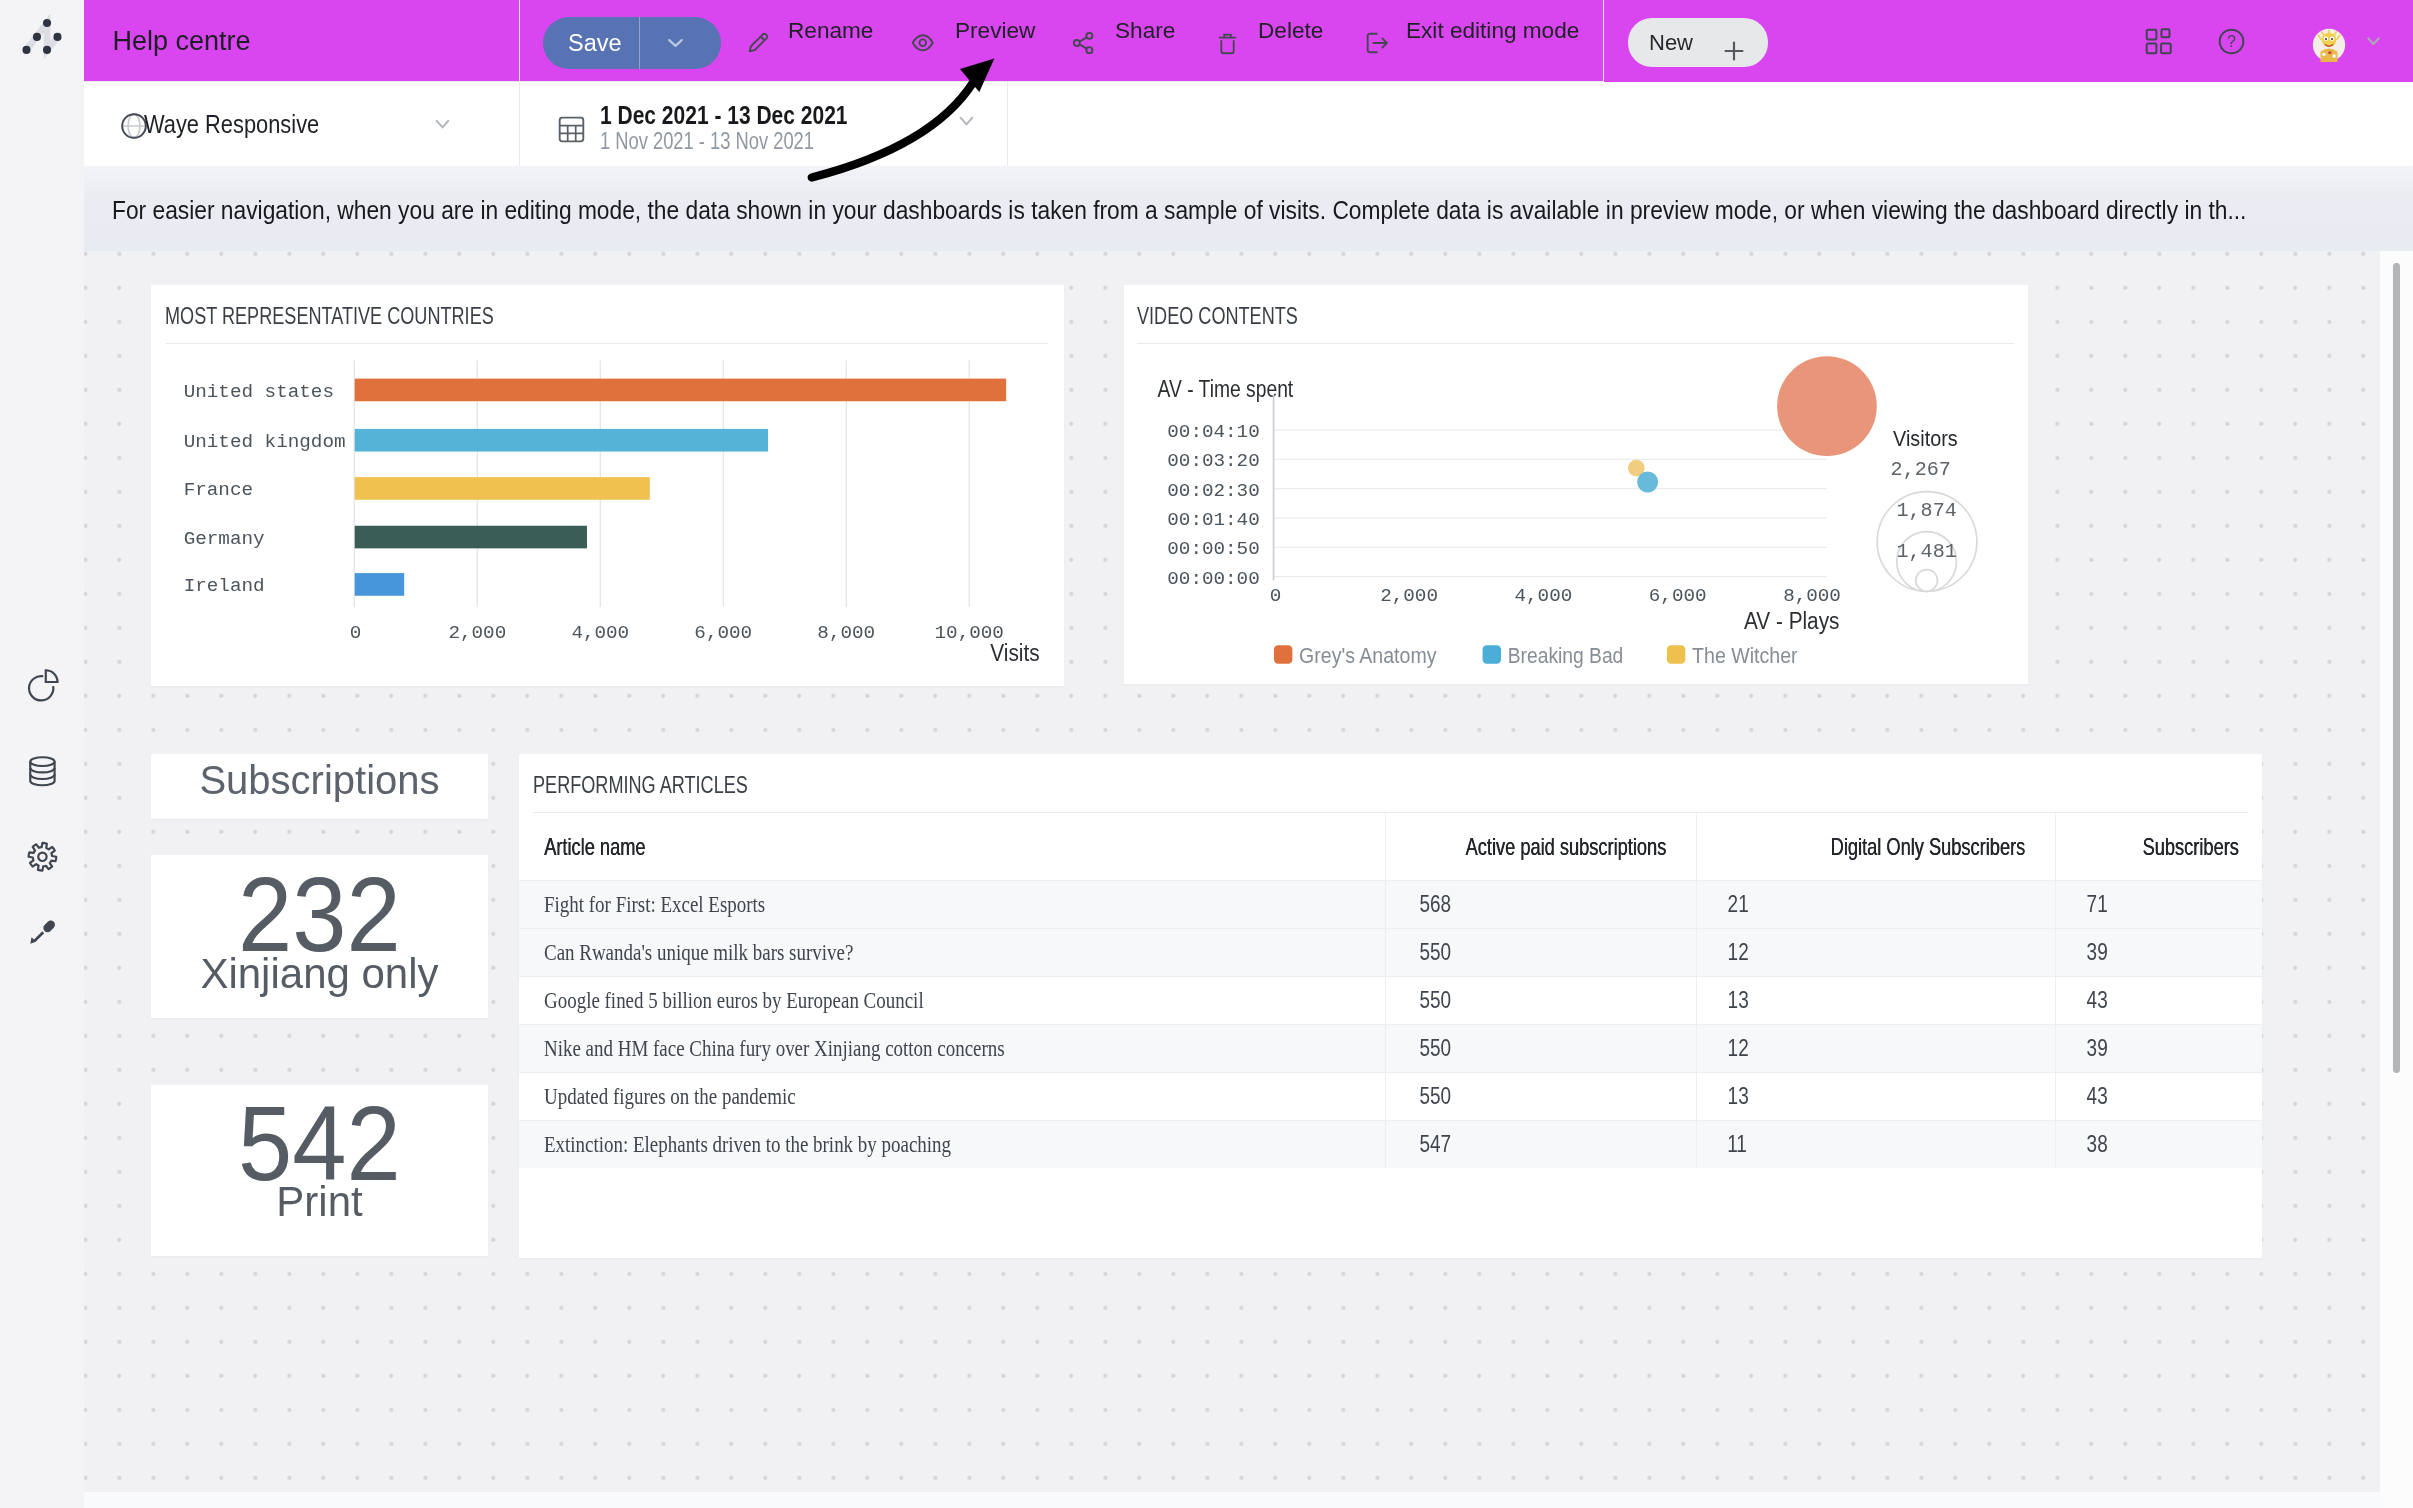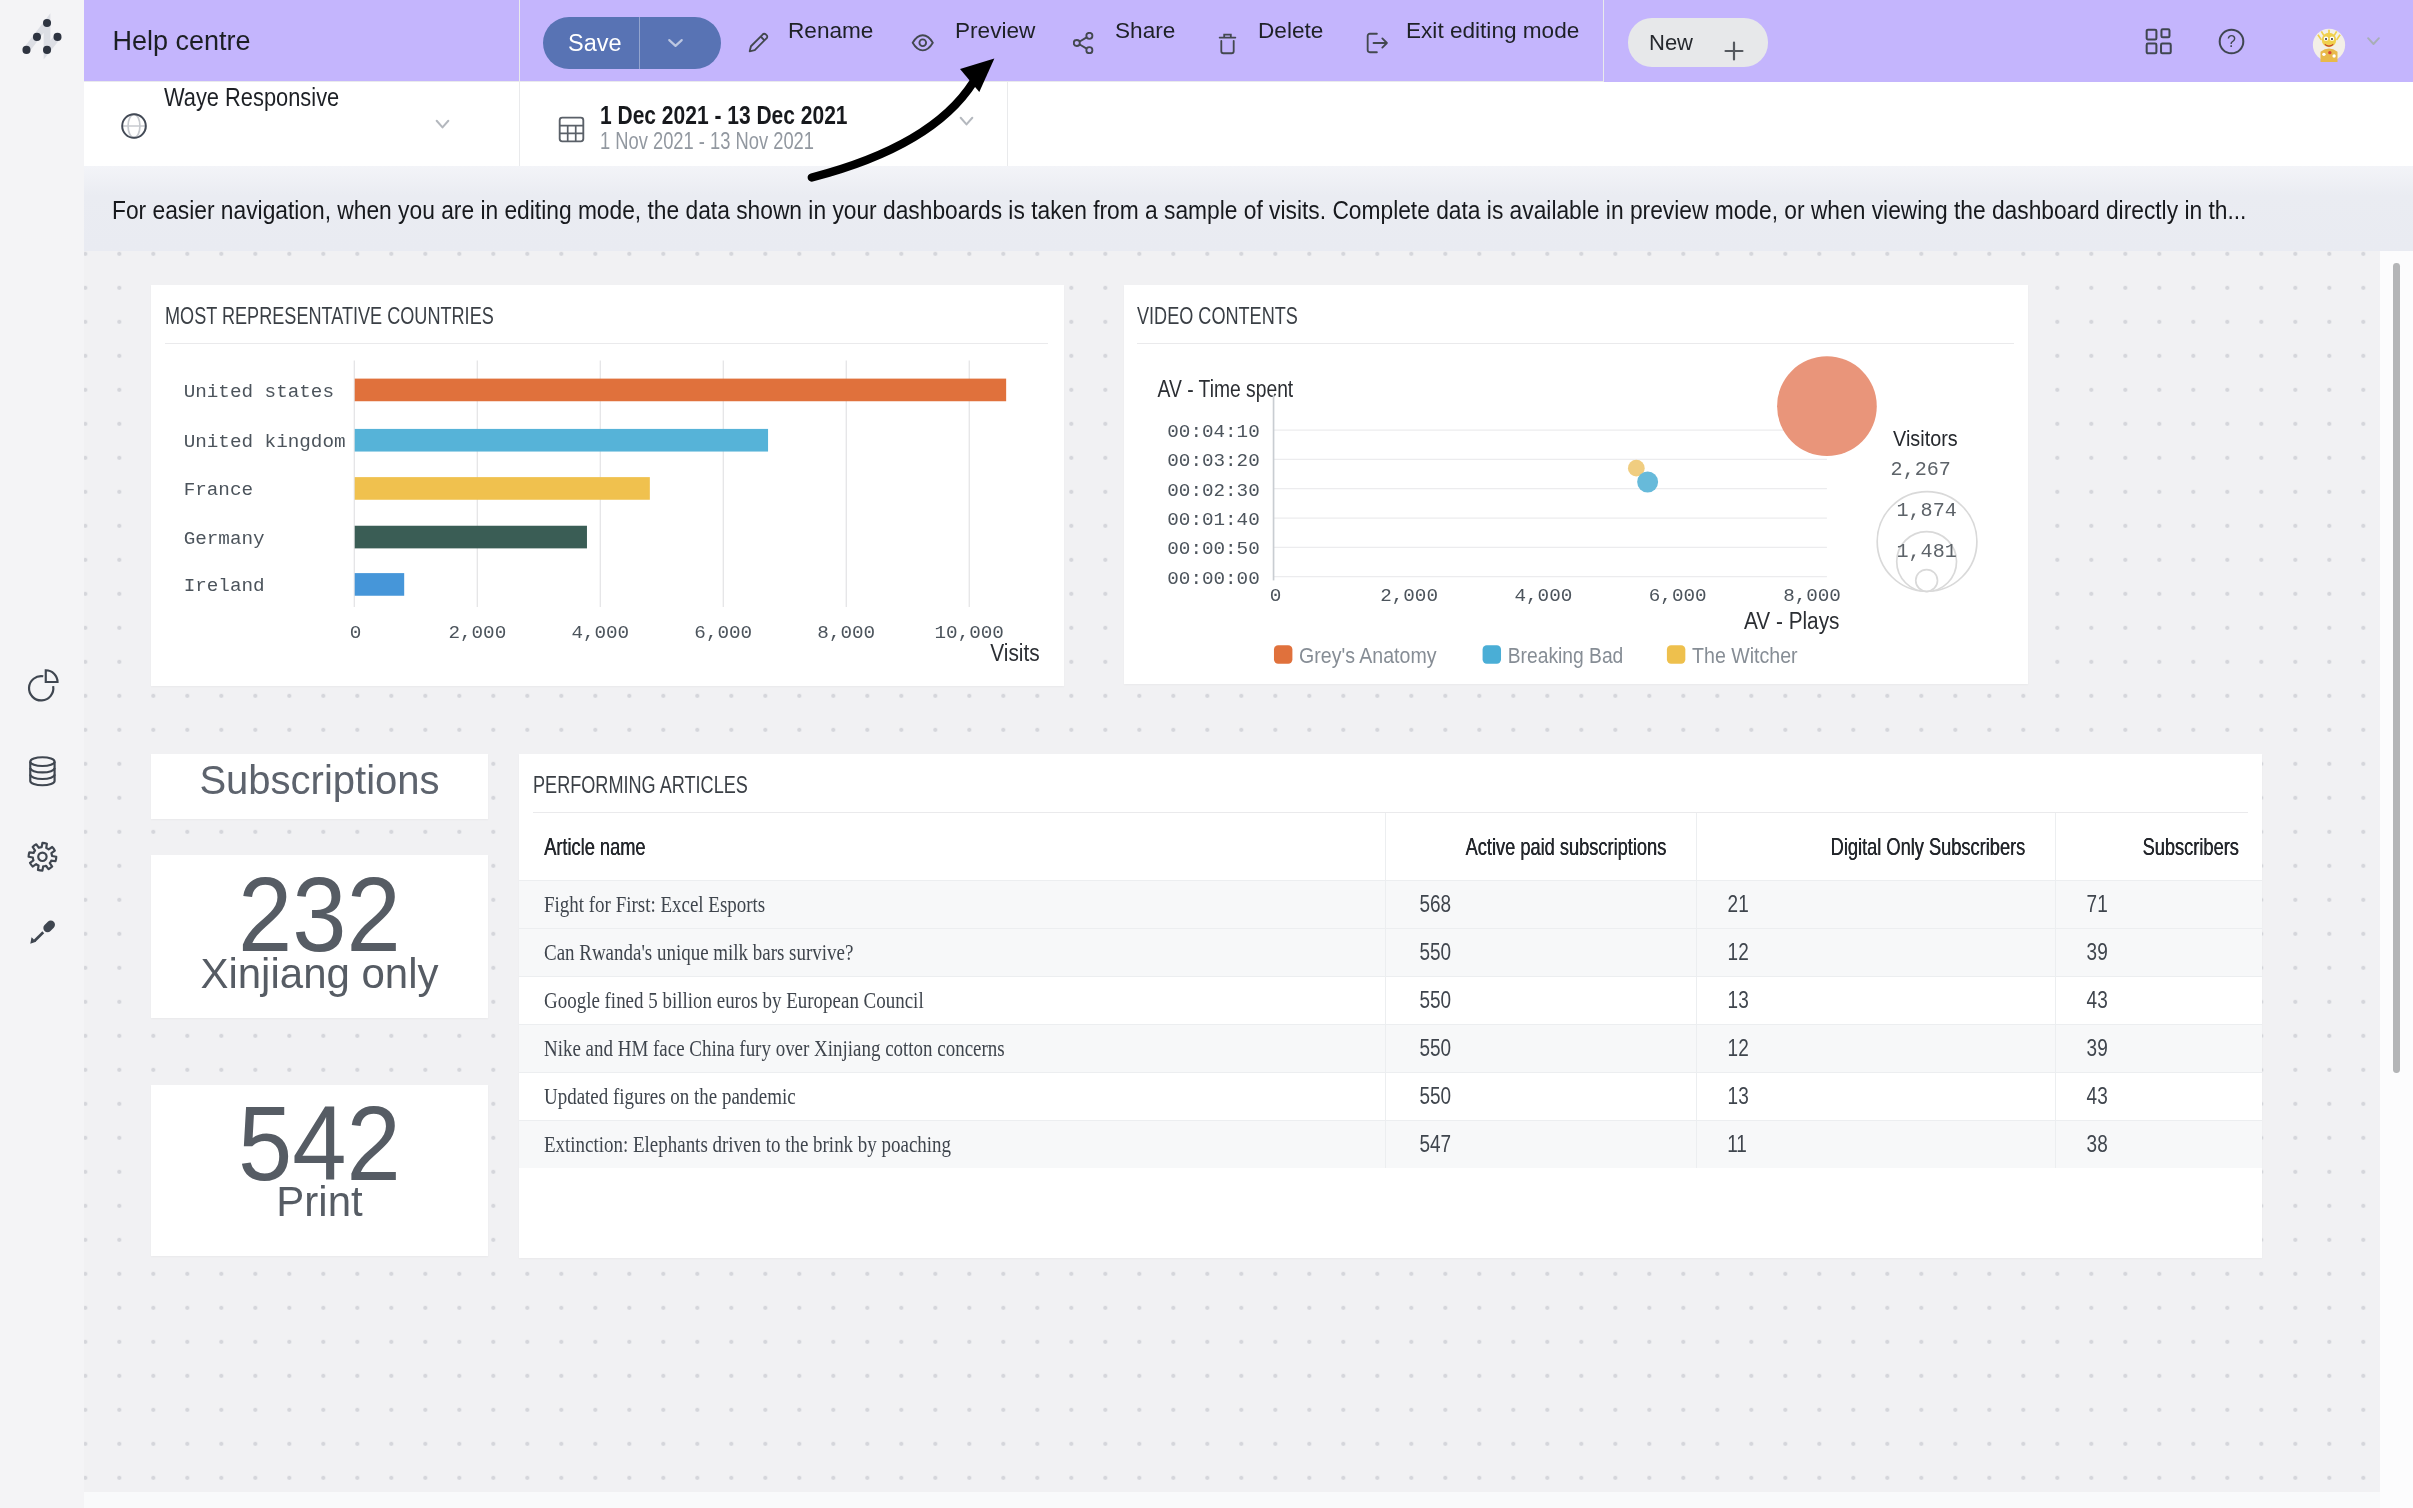--- a/index.html
+++ b/index.html
@@ -2,21 +2,21 @@
 <html style="font-size:13.4px"><head>
 <meta charset="utf-8">
 <style>
   * { margin:0; padding:0; box-sizing:border-box; }
   html,body { width:2413px; height:1508px; overflow:hidden; }
   body { font-family:"Liberation Sans", sans-serif; position:relative; background:#fff; }
   .abs { position:absolute; }
 
   #sidebar { left:0; top:0; width:84px; height:1508px; background:#f4f4f6; }
 
-  #row1 { left:84px; top:0; width:2330px; height:82px; background:#c4b5fd;text-align:right; }
+  #row1 { left:84px; top:0; width:2330px; height:82px; background:#d946ef;text-align:right; }
   #row1 .bborder { position:absolute; left:0; top:81px; width:1519px; height:0.8px; background:#e9eaec; }
   #row2 { left:84px; top:82px; width:2330px; height:84px; background:#fff; }
   .vdiv { position:absolute; background:#e9eaec; width:0.8px; }
 
   #banner { left:84px; top:166px; width:2330px; height:85px;
     background:linear-gradient(180deg,#f3f4f8 0%, #eaecf2 35%, #e9ebf2 100%); }
   #banner .txt { position:absolute; left:28px; top:30px; font-size:25px; color:#17191d; white-space:nowrap; transform:scaleX(0.911); transform-origin:0 0; }
 
   #content { left:84px; top:251px; width:2330px; height:1258px; background-color:#f1f1f3;
     background-image:radial-gradient(circle, #d5d6db 1.8px, rgba(0,0,0,0) 2.3px);
@@ -172,21 +172,21 @@
     <div class="bborder"></div>
   </div>
 
   <div class="abs" id="row2">
     <div class="vdiv" style="left:435px; top:0; height:84px;"></div>
     <svg class="abs" style="left:36px;top:30px" width="28" height="28" viewBox="0 0 33 33" fill="none">
       <path d="M 16.5 2.6 A 13.9 13.9 0 0 1 16.5 30.4 M 2.6 16.5 L 30.4 16.5" stroke="#c7cacf" stroke-width="2"></path>
       <ellipse cx="16.5" cy="16.5" rx="7" ry="13.9" stroke="#c7cacf" stroke-width="2"></ellipse>
       <circle cx="16.5" cy="16.5" r="13.9" stroke="#434a56" stroke-width="2.3"></circle>
     </svg>
-    <div class="abs" style="left:80px; top:0; height:84px; display:flex; align-items:flex-start; font-size:26px; color:#1d2025;">
+    <div class="abs" style="left:60px; top:0; height:84px; display:flex; align-items:center; font-size:26px; color:#1d2025;">
       <span style="display:inline-block; transform:scaleX(0.84); transform-origin:0 50%; white-space:nowrap;">Waye Responsive</span>
     </div>
     <svg class="abs" style="left:351px;top:37px" width="15" height="11" viewBox="0 0 18 13">
       <polyline points="2,2 9,10 16,2" fill="none" stroke="#b4b8be" stroke-width="2.4" stroke-linecap="round" stroke-linejoin="round"></polyline>
     </svg>
 
     <svg class="abs" style="left:474px;top:34px" width="27" height="27" viewBox="0 0 32 32" fill="none" stroke="#5a6068" stroke-width="2.2">
       <rect x="2" y="2" width="28" height="28" rx="3"></rect>
       <path d="M 2 11.5 L 30 11.5 M 11.5 11.5 L 11.5 30 M 21 11.5 L 21 30 M 2 20.7 L 30 20.7" stroke-width="2"></path>
     </svg>

